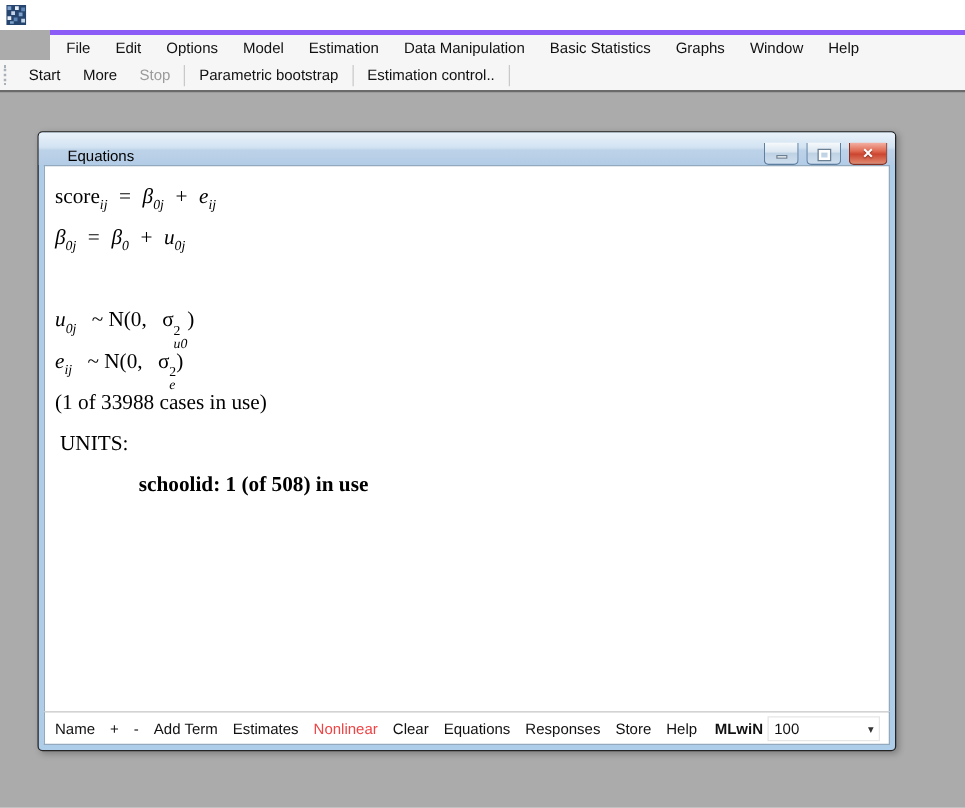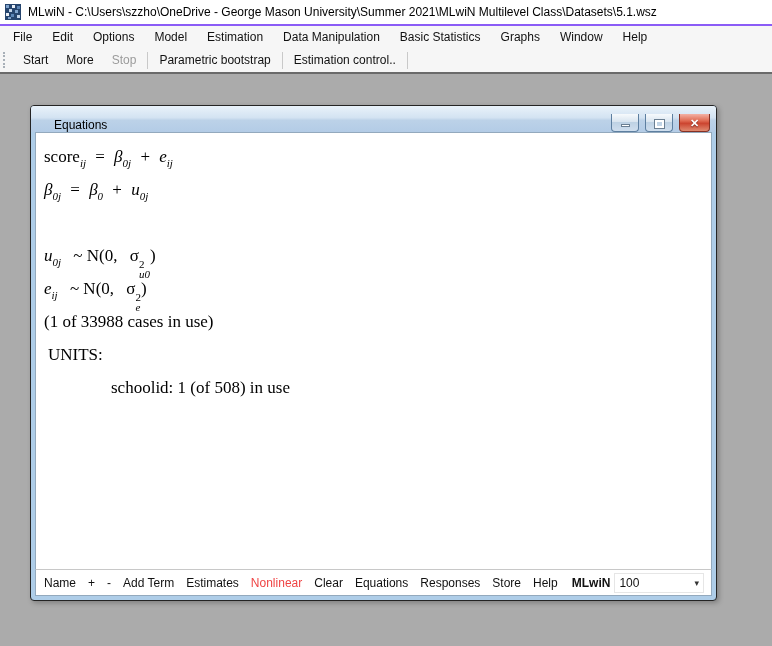--- a/index.html
+++ b/index.html
@@ -6,21 +6,21 @@
   html,body { width:772px; height:646px; overflow:hidden; }
   body { font-family:"Liberation Sans", sans-serif; background:#ababab; }
 
   .app { position:relative; width:772px; height:646px; background:#ababab; }
 
   
   .titlebar { height:24px; background:#ffffff; display:flex; align-items:center; padding-left:5px; }
   .app-icon { width:16px; height:16px; margin-right:7px; flex:0 0 auto; }
   .title-text { font-size:12px; color:#000; white-space:nowrap; }
 
-  .menubar { height:24px; background:#f6f6f6; display:flex; align-items:center; padding-left:3px; border-top:2px solid #8b5cf6; }
+  .menubar { height:24px; background:#f6f6f6; display:flex; align-items:center; padding-left:3px; border-top:4px solid #8b5cf6;margin-left:40px; }
   .menu-item { font-size:12px; color:#111; padding:0 10px; line-height:23px; cursor:default; }
 
   .toolbar { height:24px; background:#f6f6f6; display:flex; align-items:center; }
   .grip { width:7px; height:16px; border-left:2px dotted #a8b0b8; margin:0 4px 0 3px; }
   .tool-item { font-size:12px; color:#111; padding:0 9px; line-height:22px; white-space:nowrap; }
   .tool-item.disabled { color:#9b9b9b; }
   .tool-sep { width:1px; height:17px; background:#c9c9c9; margin:0 2px; }
 
   .mdi-edge { height:2px; background:#6a6a6a; }
   .mdi { position:relative; height:572px; background:#ababab; }
@@ -53,21 +53,21 @@
   .eq-line { height:33px; line-height:33px; white-space:nowrap; }
   .it { font-style:italic; }
   .rm { font-style:normal; }
   .sb { font-size:11px; vertical-align:-5px; }
   .op { margin:0 5px; }
   .sp-l { margin-left:8px; }
   .ss { display:inline-flex; flex-direction:column; vertical-align:-7px; line-height:1; text-align:left; }
   .ss .sup { font-size:11px; line-height:10px; font-style:normal; }
   .ss .sub { font-size:11px; line-height:10px; font-style:italic; }
   .indent-units { padding-left:4px; }
-  .indent-detail { padding-left:67px; }
+  .indent-detail { padding-left:67px;font-weight:bold; }
 
   .eq-toolbar { flex:0 0 auto; height:27px; background:#ffffff; border:1px solid #93a9bd; border-top:1px solid #c8c8c8;
     display:flex; align-items:center; font-size:12px; color:#111; padding-left:2px; }
   .eq-tool-item { padding:0 6px; white-space:nowrap; cursor:default; }
   .eq-tool-item.disabled { color:#ef4444;text-align:center; }
   .eq-zoom-label { font-weight:bold; padding:0 4px 0 8px; }
   .zoom-combo { width:93px; height:20px; background:#fff; border:1px solid #e6e6e6;
     display:flex; align-items:center; justify-content:space-between; padding:0 4px; font-size:12px; }
   .zoom-arrow { font-size:9px; color:#333; }
   .toolbar-filler { flex:1; align-self:stretch; background:#e9e9e9; margin:1px 0 1px 7px; border-radius:3px 0 0 3px; }
@@ -83,21 +83,20 @@
       <rect x="1" y="1" width="3" height="3" fill="#7fa3cc"></rect>
       <rect x="7" y="1" width="3" height="3" fill="#e8eef6"></rect>
       <rect x="12" y="2" width="3" height="3" fill="#5d86b6"></rect>
       <rect x="4" y="5" width="3" height="3" fill="#c3d4e8"></rect>
       <rect x="10" y="6" width="3" height="3" fill="#7fa3cc"></rect>
       <rect x="1" y="9" width="3" height="3" fill="#e8eef6"></rect>
       <rect x="6" y="10" width="3" height="3" fill="#5d86b6"></rect>
       <rect x="12" y="11" width="3" height="3" fill="#c3d4e8"></rect>
       <rect x="3" y="13" width="3" height="2" fill="#7fa3cc"></rect>
     </svg>
-    <span class="title-text">MLwiN - C:\Users\szzho\OneDrive - George Mason University\Summer 2021\MLwiN Multilevel Class\Datasets\5.1.wsz</span>
   </div>
 
   <div class="menubar">
     <span class="menu-item">File</span>
     <span class="menu-item">Edit</span>
     <span class="menu-item">Options</span>
     <span class="menu-item">Model</span>
     <span class="menu-item">Estimation</span>
     <span class="menu-item">Data Manipulation</span>
     <span class="menu-item">Basic Statistics</span>

